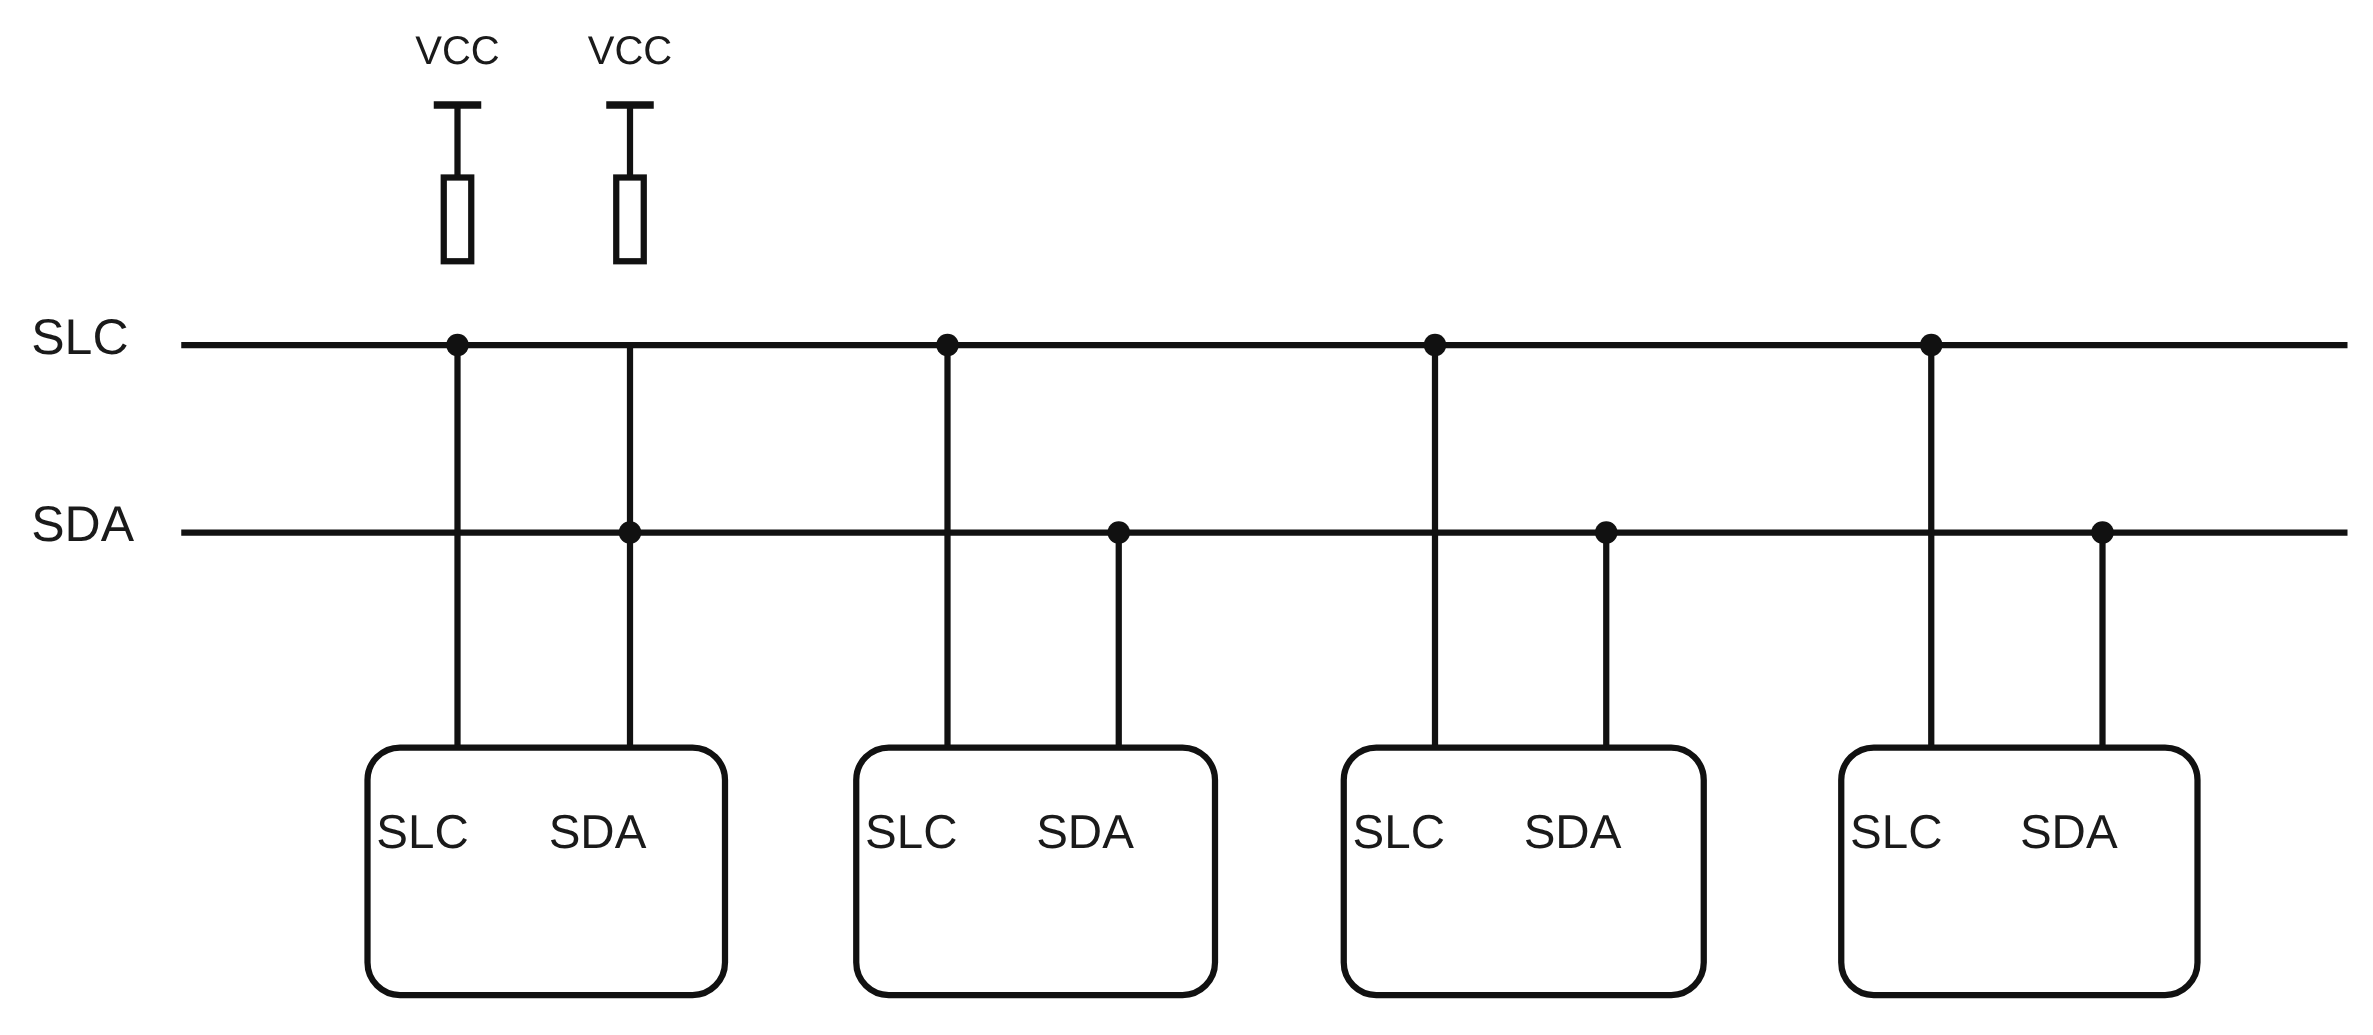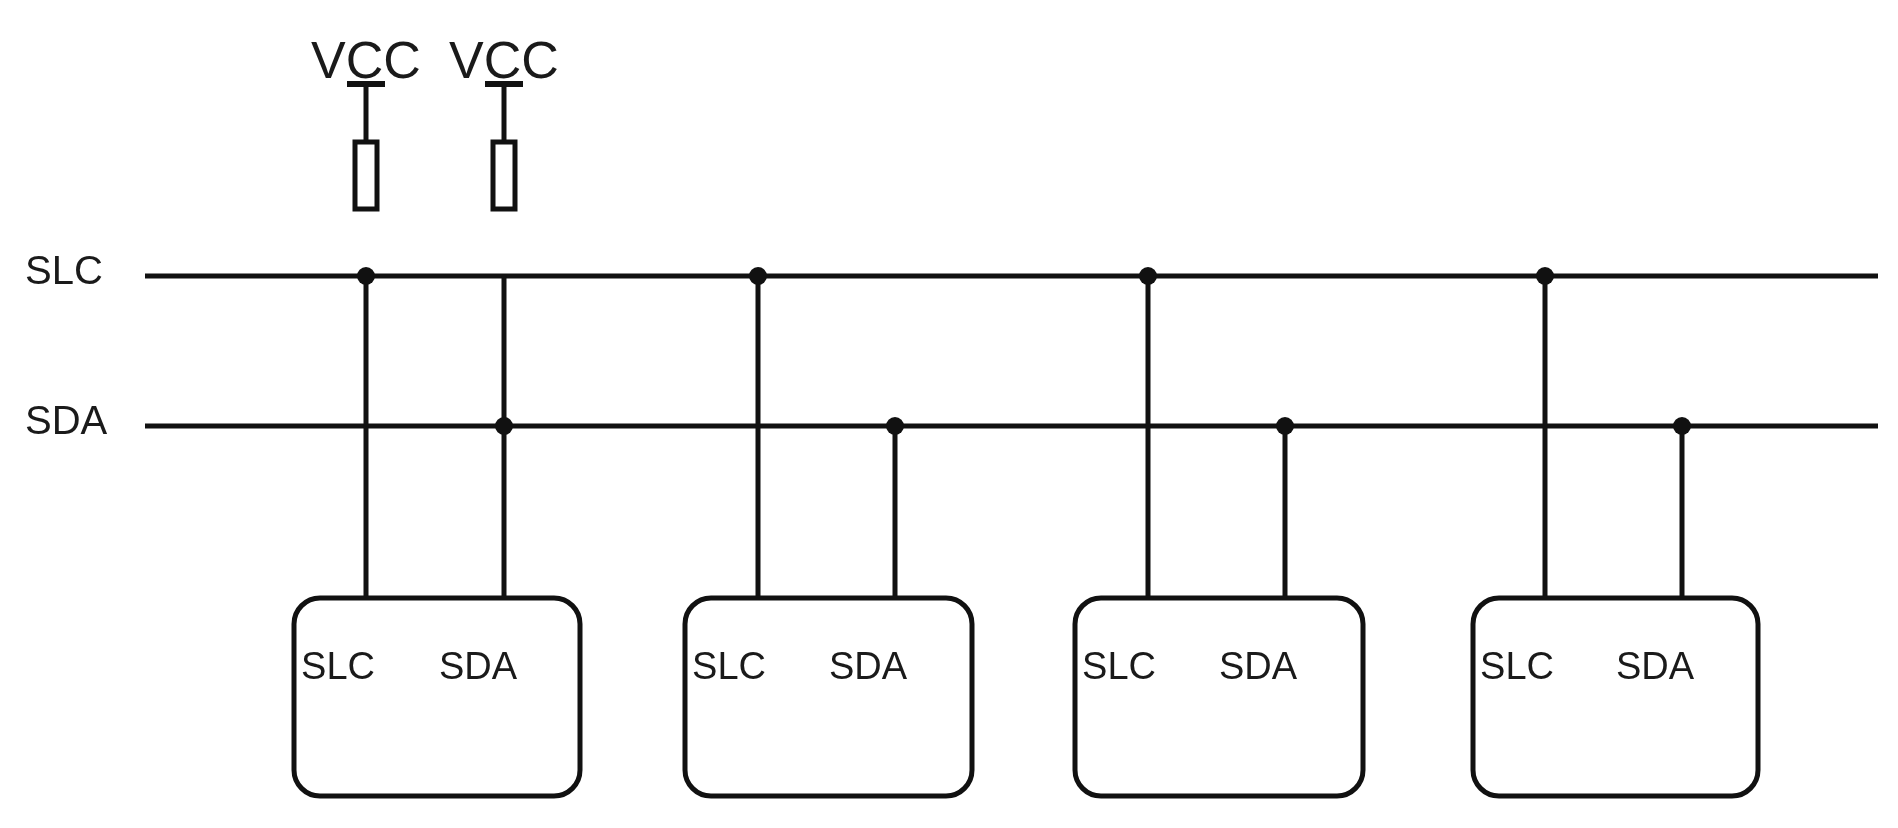--- a/index.html
+++ b/index.html
@@ -58,23 +58,22 @@
     font-family: "Liberation Sans", sans-serif;
     font-weight: 400;
     white-space: nowrap;
     line-height: 1;
   }
   .bus-label {
     font-size: 40px;
     transform: translateY(-50%);
   }
   .vcc-label {
-    font-size: 52px;
+    font-size: 32px;
     transform: translate(-50%, -50%);
-    margin-top: 20px;
   }
   .pin-label {
     font-size: 38px;
     transform: translate(-50%, -50%);
   }
 </style>
 </head>
 <body>
 
 <div id="canvas">

